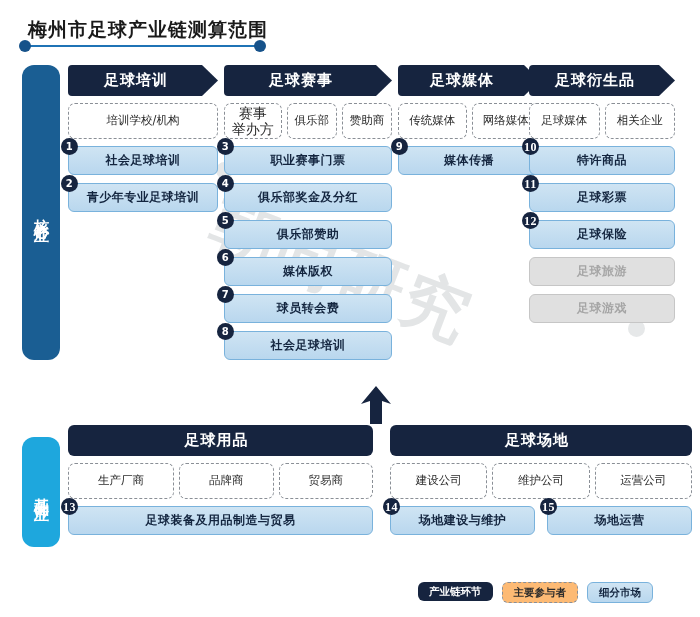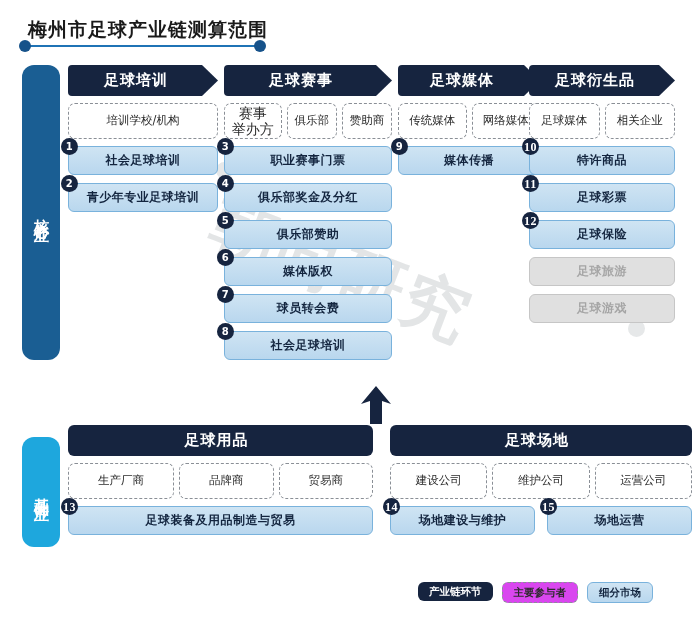--- a/index.html
+++ b/index.html
@@ -105,21 +105,21 @@
   .up-arrow{position:absolute;left:360px;top:386px;width:32px;height:38px;z-index:3;}
 
   
   .legend{position:absolute;left:418px;top:582px;display:flex;gap:9px;z-index:3;}
   .lg{
     height:19px;padding:0 11px;border-radius:6px;
     display:flex;align-items:center;justify-content:center;
     font-size:10.5px;font-weight:bold;font-family:"DejaVu Sans",sans-serif;
   }
   .lg.chain{background:#16243f;color:#fff;}
-  .lg.actor{background:#d946ef;border:1px dashed #8a8f96;color:#2b2b2b;}
+  .lg.actor{background:#fdba74;border:1px dashed #8a8f96;color:#2b2b2b;}
   .lg.market{background:linear-gradient(180deg,#cfe4f3 0%,#b9d7ee 100%);border:1px solid #79b2dc;color:#13253f;}
 </style>
 </head>
 <body>
 
 <div class="stage">
 
   <div class="watermark">
     <span class="wm-dot a"></span>
     <span class="wm-dot b"></span>

